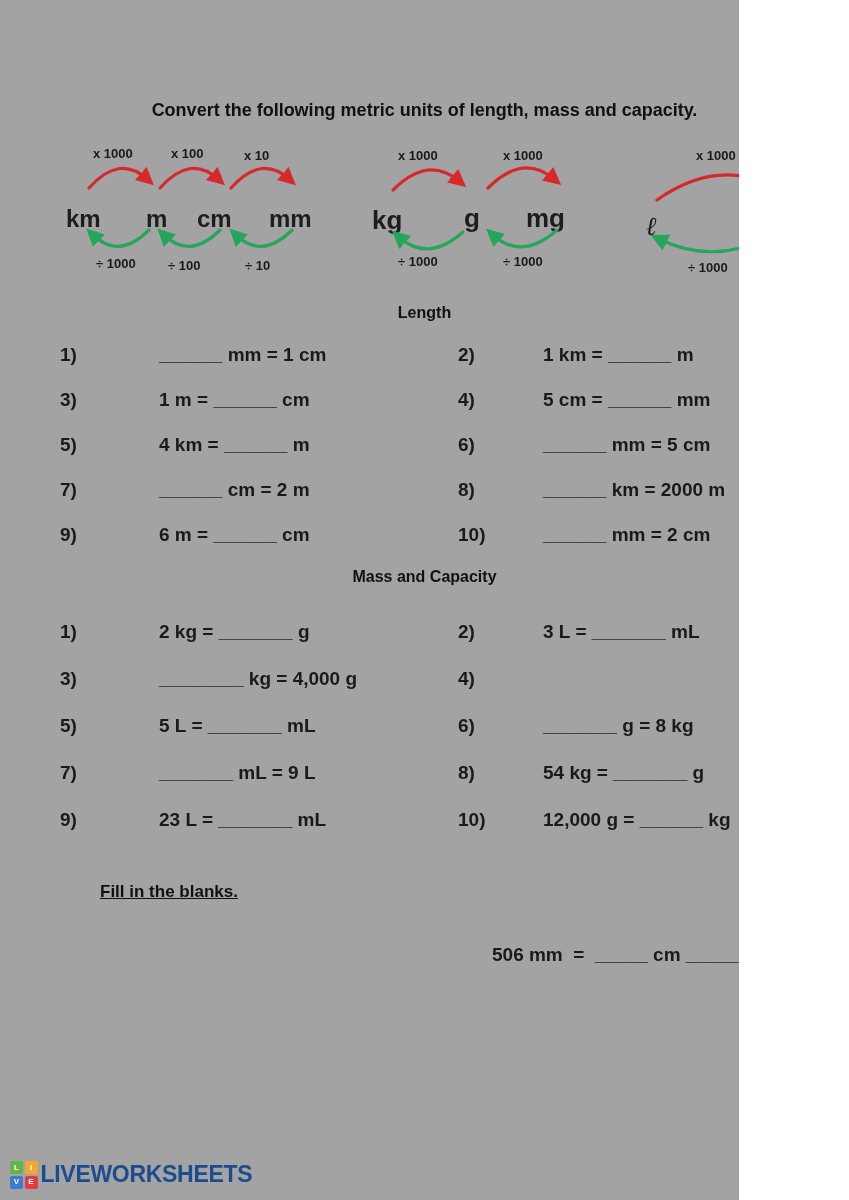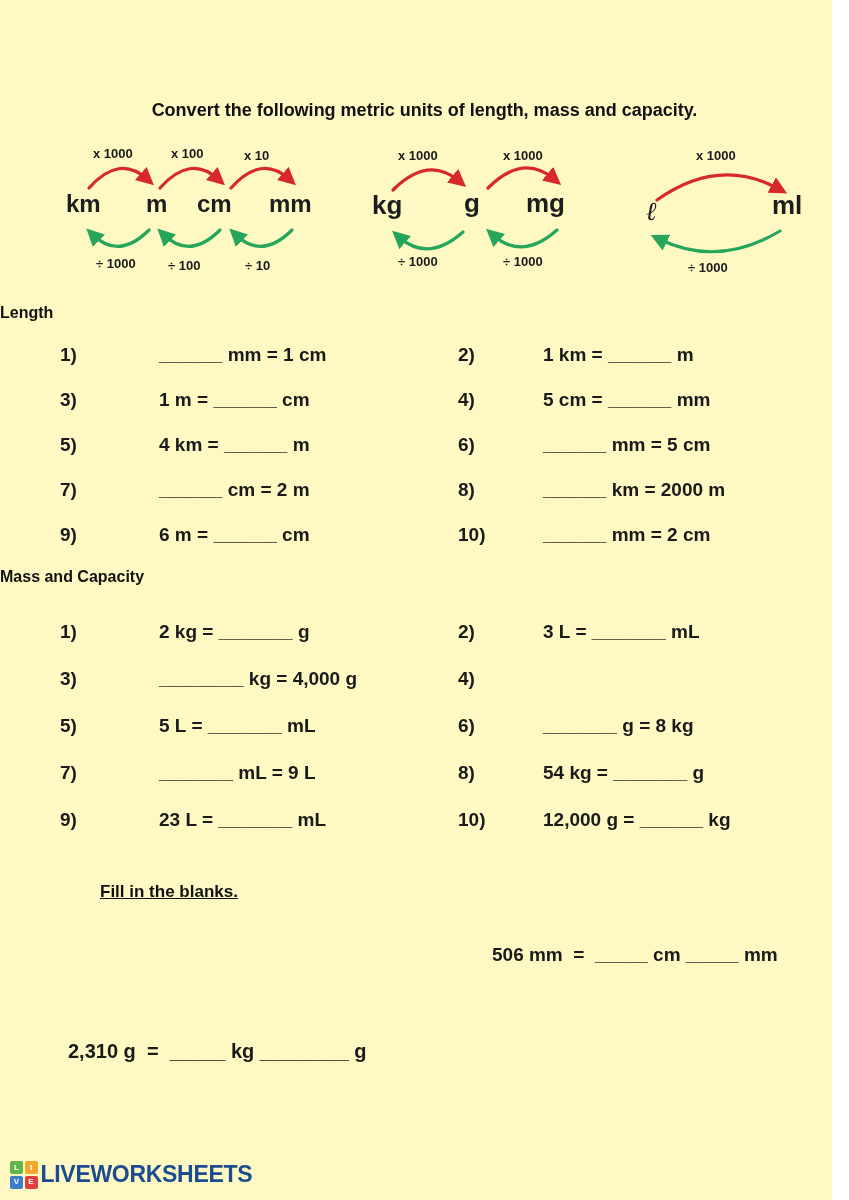--- a/index.html
+++ b/index.html
@@ -1,26 +1,26 @@
 <!DOCTYPE html>
 <html><head>
 <meta charset="utf-8">
 <style>
   html,body{margin:0;padding:0;background:#ffffff;}
-  .page{position:relative;width:832px;height:1200px;background:#fef9c3;overflow:hidden;
+  .page{position:relative;width:739px;height:1200px;background:#a3a3a3;overflow:hidden;
         font-family:"Liberation Sans","DejaVu Sans",sans-serif;color:#1a1a1a;}
   .abs{position:absolute;}
   .title{top:100px;left:0;width:849px;text-align:center;font-size:18px;font-weight:bold;color:#111;}
   .diagram{position:absolute;}
   .mult,.divl{position:absolute;font-size:13px;font-weight:600;color:#1a1a1a;white-space:pre;}
-  .unit{position:absolute;font-size:24px;font-weight:600;color:#1d1d1d;white-space:pre;}
+  .unit{position:absolute;font-size:24px;font-weight:600;color:#1d1d1d;white-space:pre;margin-top:15px;}
   .unit-big{font-size:26px;}
   .unit-script{font-style:italic;font-family:"DejaVu Serif","Liberation Serif",serif;}
   .arc{position:absolute;overflow:visible;}
-  .sec-heading{left:0;width:849px;font-size:16px;font-weight:bold;color:#111;}
+  .sec-heading{left:0;width:849px;text-align:center;font-size:16px;font-weight:bold;color:#111;}
   .qblock{left:0;width:849px;}
   .qrow{position:relative;width:849px;}
   .qrow-45{height:45px;}
   .qrow-47{height:47px;}
   .qnum{position:absolute;font-size:19px;font-weight:bold;color:#1a1a1a;}
   .qtext{position:absolute;font-size:19px;font-weight:600;color:#1a1a1a;white-space:pre;}
   .qnum-l{left:60px;top:8px;}
   .qtext-l{left:145px;top:8px;margin-left:14px;}
   .qnum-r{left:458px;top:8px;}
   .qtext-r{left:543px;top:8px;}
@@ -194,21 +194,20 @@
       <span class="qnum qnum-l">9)</span>
       <span class="qtext qtext-l">23 L = _______ mL</span>
       <span class="qnum qnum-r">10)</span>
       <span class="qtext qtext-r">12,000 g = ______ kg</span>
     </div>
   </div>
 
   <div class="abs fill-heading">Fill in the blanks.</div>
 
   <span class="fill-item" style="left:492px;top:944px;font-size:19px">506 mm  =  _____ cm _____ mm</span>
-  <span class="fill-item" style="left:68px;top:1040px">2,310 g  =  _____ kg ________ g</span>
 
   <div class="abs footer">
     <div class="logo-grid">
       <span class="logo-sq sq-l">L</span>
       <span class="logo-sq sq-i">I</span>
       <span class="logo-sq sq-v">V</span>
       <span class="logo-sq sq-e">E</span>
     </div>
     <span class="logo-text">LIVEWORKSHEETS</span>
   </div>

